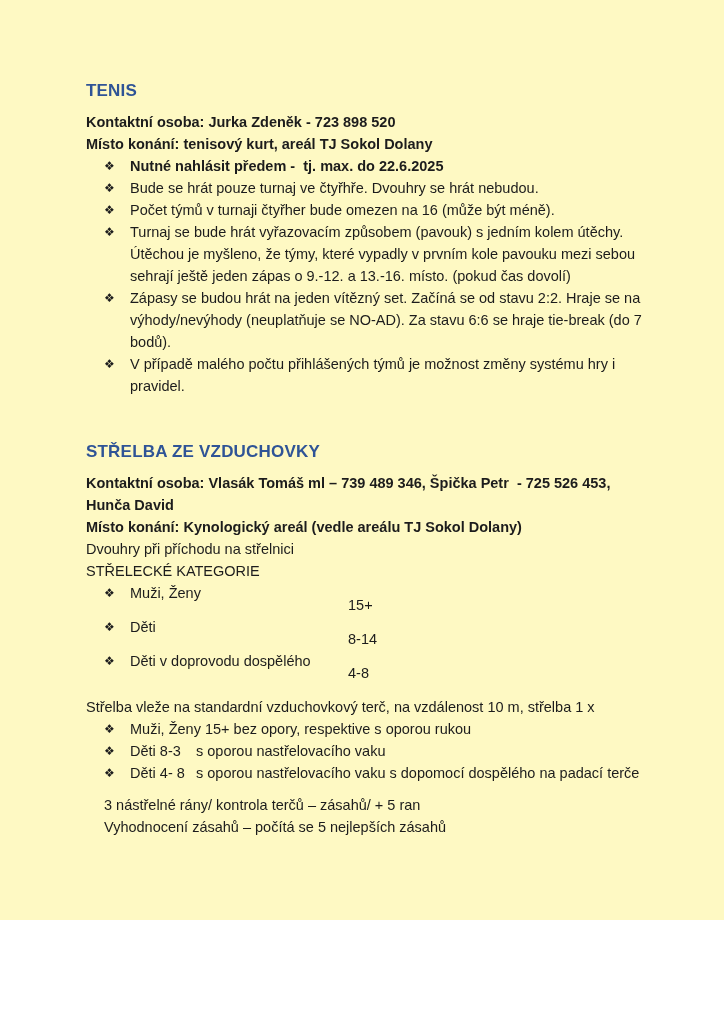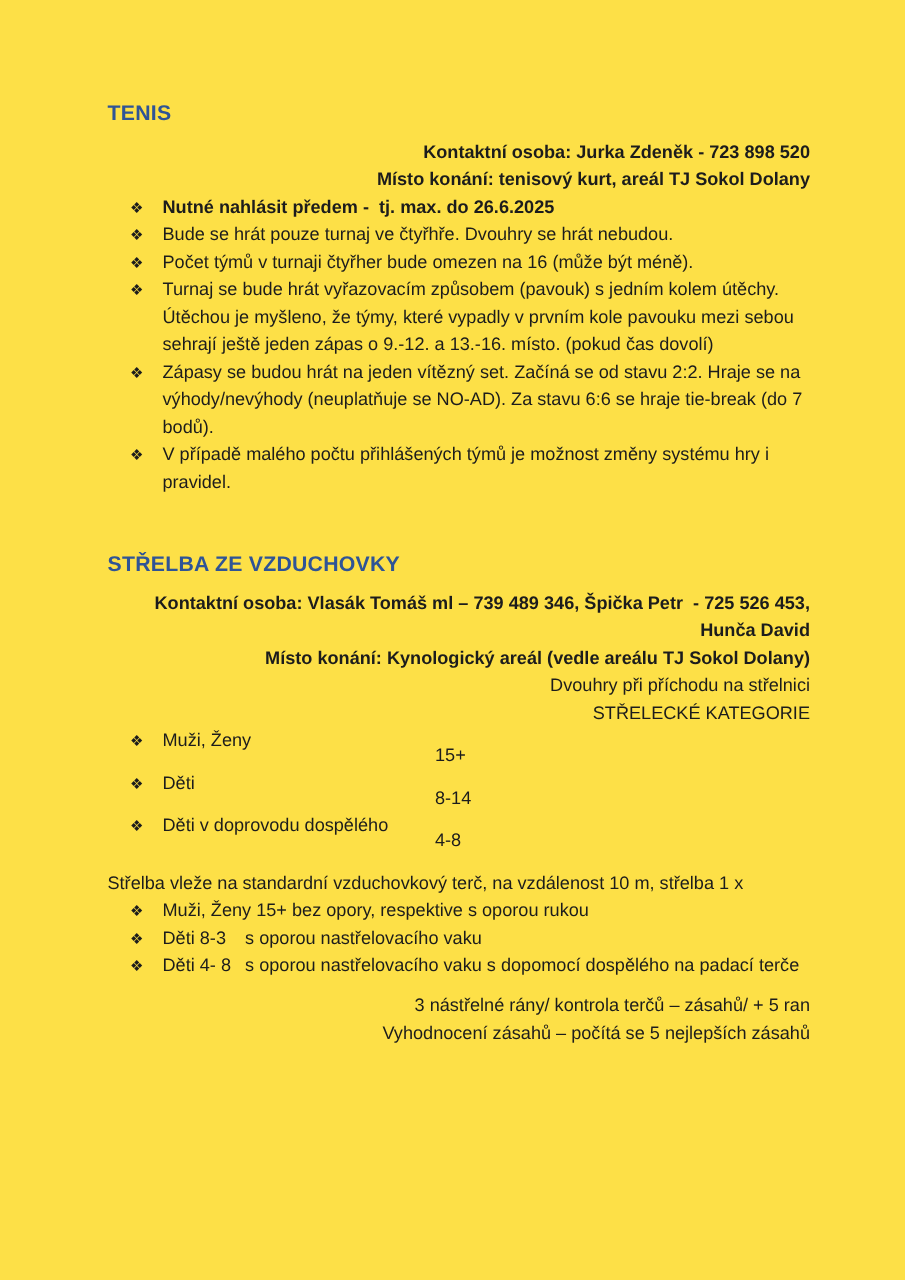--- a/index.html
+++ b/index.html
@@ -4,37 +4,37 @@
 <style>
   * { margin:0; padding:0; box-sizing:border-box; }
   html,body { background:#ffffff; }
   body {
     width:724px; height:1024px;
     font-family:"Liberation Sans", sans-serif;
     color:#1c1c1c;
     overflow:hidden;
   }
   .page {
-    width:724px; height:1024px;
+    width:724px; height:920px;
     padding:80px 76px 0 86px;
     font-size:14.5px;
     line-height:22px;
-    background:#fde047;
+    background:#fef9c3;
   }
   h1.section-heading {
     font-size:17px;
     font-weight:700;
     color:#2F5496;
     line-height:22px;
     margin:0 0 9px 0;
     letter-spacing:0.2px;
   }
   .section2 { margin-top:44px; }
   .bold { font-weight:700; }
-  .line { display:block; white-space:pre-wrap;text-align:right; }
+  .line { display:block; white-space:pre-wrap; }
   ul.bullets { list-style:none; margin:0; padding:0 0 0 18px; }
   ul.bullets li { display:flex; align-items:flex-start; }
   .b {
     flex:0 0 26px;
     font-family:"DejaVu Sans", sans-serif;
     font-size:12px;
     line-height:22px;
     color:#1c1c1c;
   }
   .t { flex:1; max-width:514px; white-space:pre-wrap; }
@@ -55,21 +55,21 @@
 
   <section>
     <h1 class="section-heading">TENIS</h1>
     <p class="info">
       <span class="line bold">Kontaktní osoba: Jurka Zdeněk - 723 898 520</span>
       <span class="line bold">Místo konání: tenisový kurt, areál TJ Sokol Dolany</span>
     </p>
     <ul class="bullets">
       <li>
         <span class="b">❖</span>
-        <span class="t bold">Nutné nahlásit předem -  tj. max. do 26.6.2025</span>
+        <span class="t bold">Nutné nahlásit předem -  tj. max. do 22.6.2025</span>
       </li>
       <li>
         <span class="b">❖</span>
         <span class="t">Bude se hrát pouze turnaj ve čtyřhře. Dvouhry se hrát nebudou.</span>
       </li>
       <li>
         <span class="b">❖</span>
         <span class="t">Počet týmů v turnaji čtyřher bude omezen na 16 (může být méně).</span>
       </li>
       <li>

